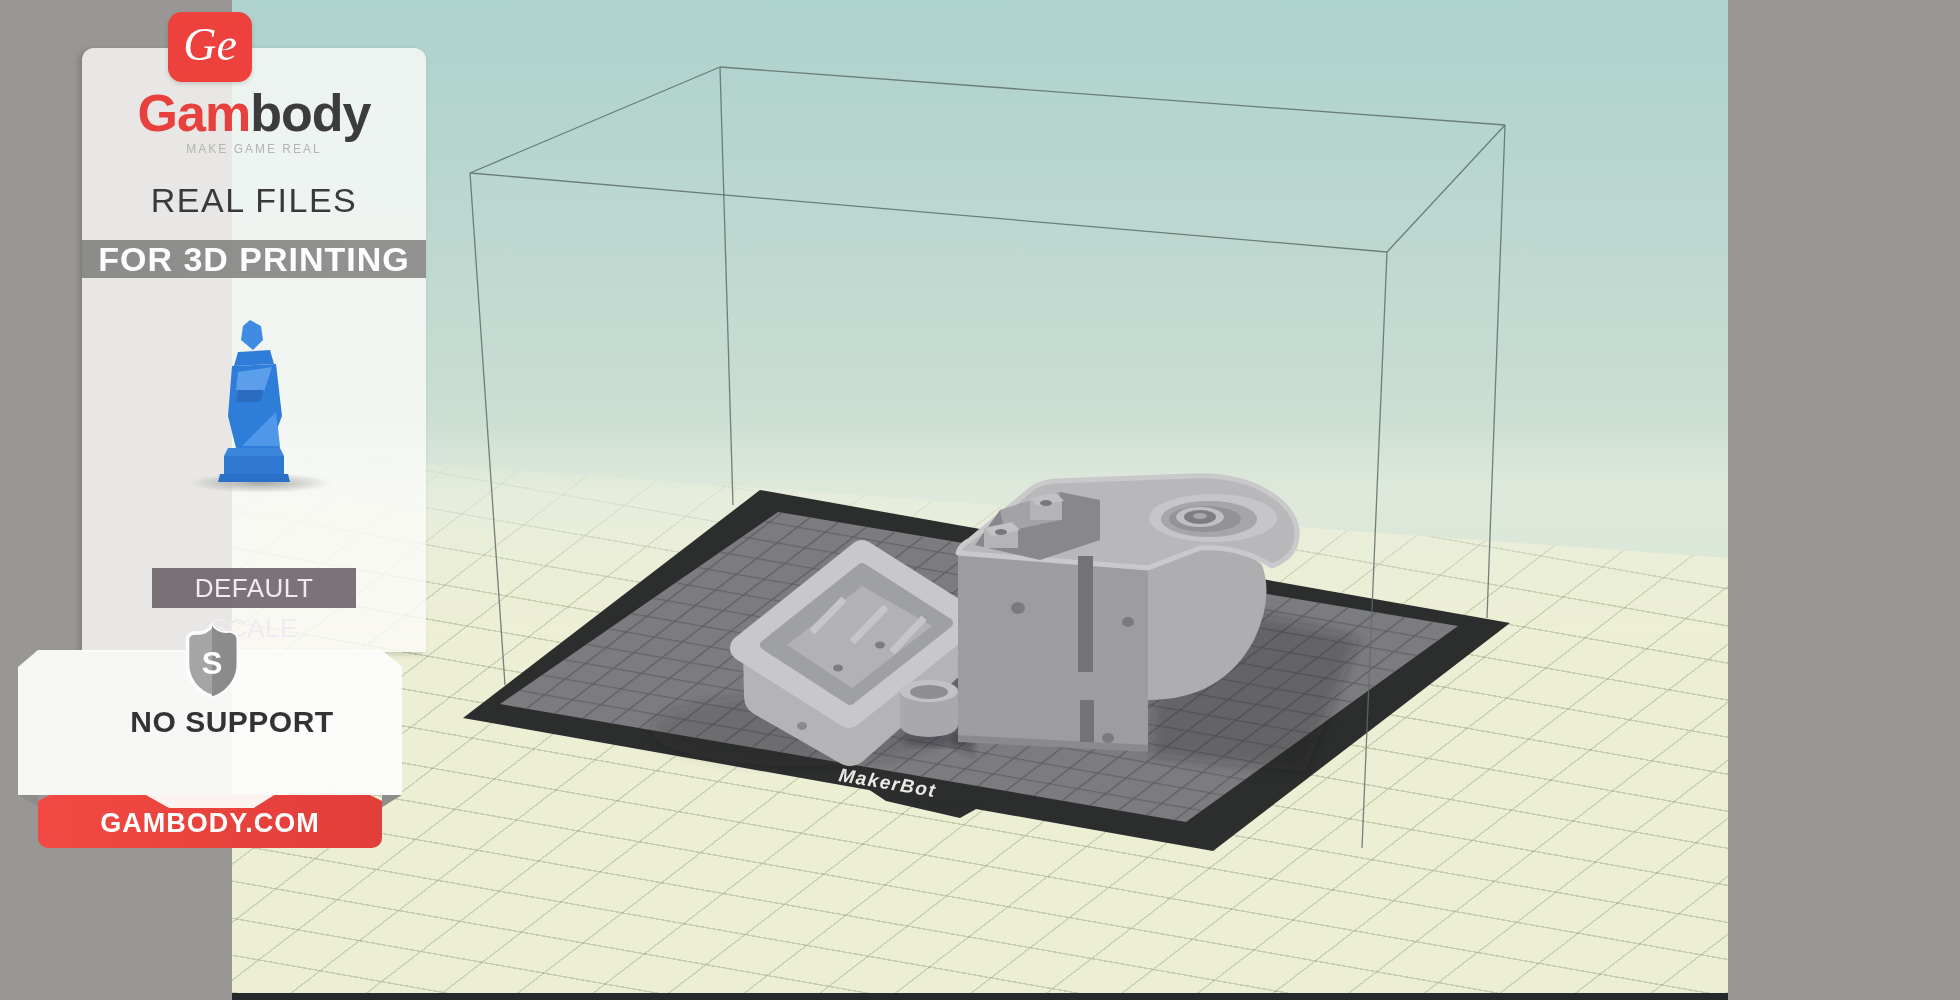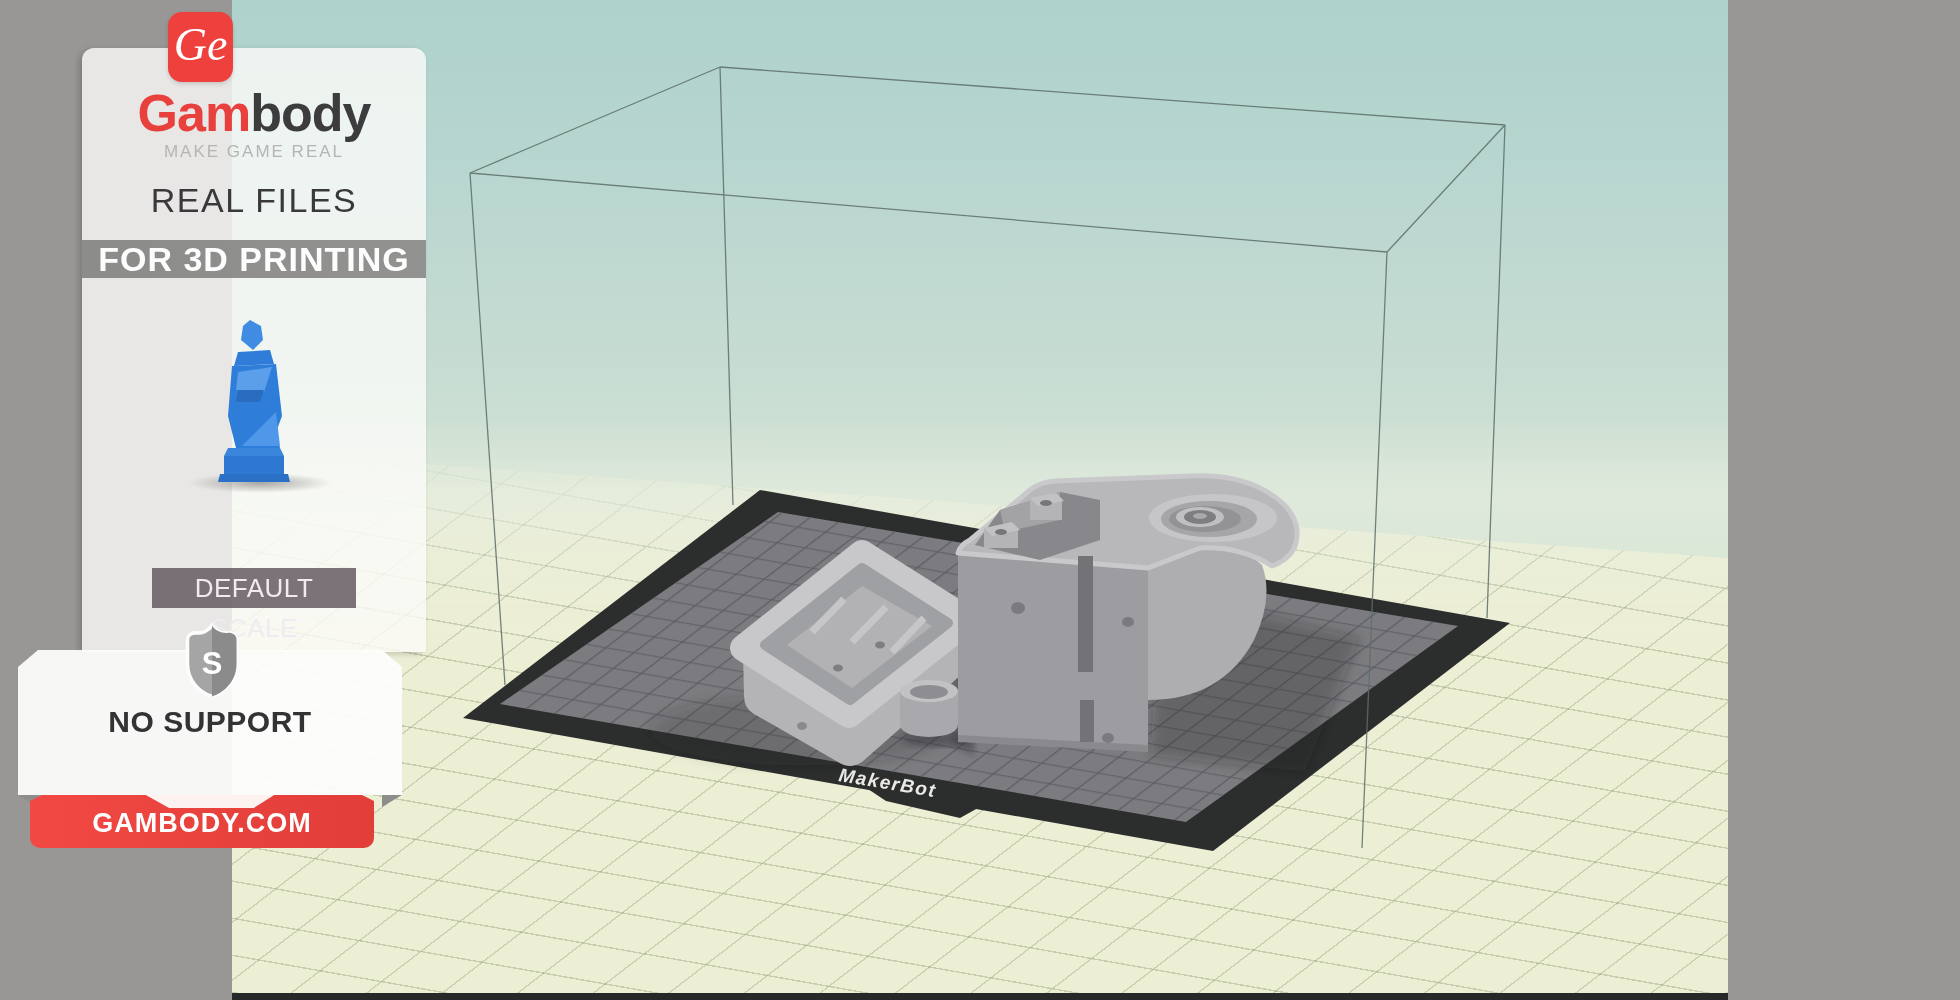--- a/index.html
+++ b/index.html
@@ -19,41 +19,41 @@
     mask-image:linear-gradient(to bottom,transparent 425px,rgba(0,0,0,.8) 540px,#000 650px);}
   #fog{position:absolute;left:0;top:415px;width:1496px;height:180px;
     background:linear-gradient(to bottom,rgba(236,241,229,0),rgba(238,242,230,.45) 45%,rgba(238,242,230,0));}
   #scene{position:absolute;left:0;top:0;}
   #bottombar{position:absolute;left:232px;top:993px;width:1496px;height:7px;background:#26292a;}
 
   
   .panel,.ribbon,.sitebar,.fold,.logo,.shield-wrap{position:absolute;}
   .panel{left:38px;top:48px;width:344px;height:604px;background:rgba(251,251,249,.80);
     border-radius:12px 12px 0 0;box-shadow:-3px 2px 6px rgba(0,0,0,.18);z-index:5;margin-left:44px;}
-  .logo{left:168px;top:12px;width:65px;height:70px;background:#ee403c;border-radius:14px;z-index:7;
+  .logo{left:168px;top:12px;width:84px;height:70px;background:#ee403c;border-radius:14px;z-index:7;
     display:flex;align-items:center;justify-content:center;box-shadow:0 2px 4px rgba(0,0,0,.15);}
   .logo span{font-family:"Liberation Serif",serif;font-style:italic;font-size:46px;color:#fff;line-height:1;padding-bottom:4px;}
   .brand{position:absolute;left:0;top:38px;width:100%;text-align:center;font-size:52px;font-weight:700;letter-spacing:-1px;line-height:1.05;}
   .brand .red{color:#e8403c;} .brand .dark{color:#3c3c3e;}
-  .tagline{position:absolute;left:0;top:94px;width:100%;text-align:center;font-size:17px;color:#b5b5b3;letter-spacing:2px;}
+  .tagline{position:absolute;left:0;top:94px;width:100%;text-align:center;font-size:12px;color:#b5b5b3;letter-spacing:2px;}
   .heading{position:absolute;left:0;top:133px;width:100%;text-align:center;font-size:34px;font-weight:400;color:#39393b;letter-spacing:1.5px;}
   .graybar{position:absolute;left:0;top:192px;width:100%;height:38px;background:linear-gradient(90deg,rgba(132,132,130,.92),rgba(138,138,136,.92));
     color:#fdfdfd;font-size:34px;font-weight:700;letter-spacing:1px;text-align:center;line-height:38px;}
   .statue{position:absolute;left:92px;top:272px;}
   .status{position:absolute;left:0;top:464px;width:100%;text-align:center;font-size:30px;font-weight:700;color:#2e2e30;letter-spacing:.5px;}
   .scalebadge{position:absolute;left:70px;top:520px;width:204px;height:40px;background:rgba(95,85,92,.82);
     color:#f0ebf0;font-size:26px;text-align:center;line-height:40px;letter-spacing:.5px;}
   .ribbon{left:18px;top:650px;width:384px;height:145px;background:rgba(253,253,252,.94);z-index:6;
-    clip-path:polygon(0 100%,0 17px,20px 0,364px 0,384px 17px,384px 100%);box-shadow:0 2px 5px rgba(0,0,0,.2);}
+    clip-path:polygon(0 100%,0 17px,20px 0,364px 0,384px 17px,384px 100%);box-shadow:0 2px 5px rgba(0,0,0,.2);padding-left:44px;}
   .ribbon-tab{position:absolute;left:137px;top:795px;width:146px;height:13px;background:rgba(253,253,252,.94);z-index:6;
     clip-path:polygon(6% 0,94% 0,80% 100%,22% 100%);}
   .support-title{position:absolute;left:0;top:55px;width:100%;text-align:center;font-size:30px;font-weight:700;color:#333335;letter-spacing:.5px;}
   .support-sub{position:absolute;left:0;top:98px;width:100%;text-align:center;font-size:23px;color:#ababa9;letter-spacing:.5px;}
   .shield-wrap{left:182px;top:620px;z-index:7;}
-  .sitebar{left:30px;top:795px;width:344px;height:53px;z-index:5;
+  .sitebar{left:38px;top:795px;width:344px;height:53px;z-index:5;
     background:linear-gradient(90deg,#f34944,#e8423d 55%,#e23e3a);
     border-radius:0 0 10px 10px;
     clip-path:polygon(0 100%,0 6px,12px 0,332px 0,344px 6px,344px 100%);
     color:#fff;font-size:27px;font-weight:700;letter-spacing:1px;text-align:center;line-height:56px;}
   .fold{width:20px;height:12px;background:#8f8c8c;z-index:4;}
   .fold.left{left:18px;top:795px;clip-path:polygon(0 0,100% 0,100% 100%);}
   .fold.right{left:382px;top:795px;clip-path:polygon(0 0,100% 0,0 100%);}
 </style>
 </head>
 <body>

